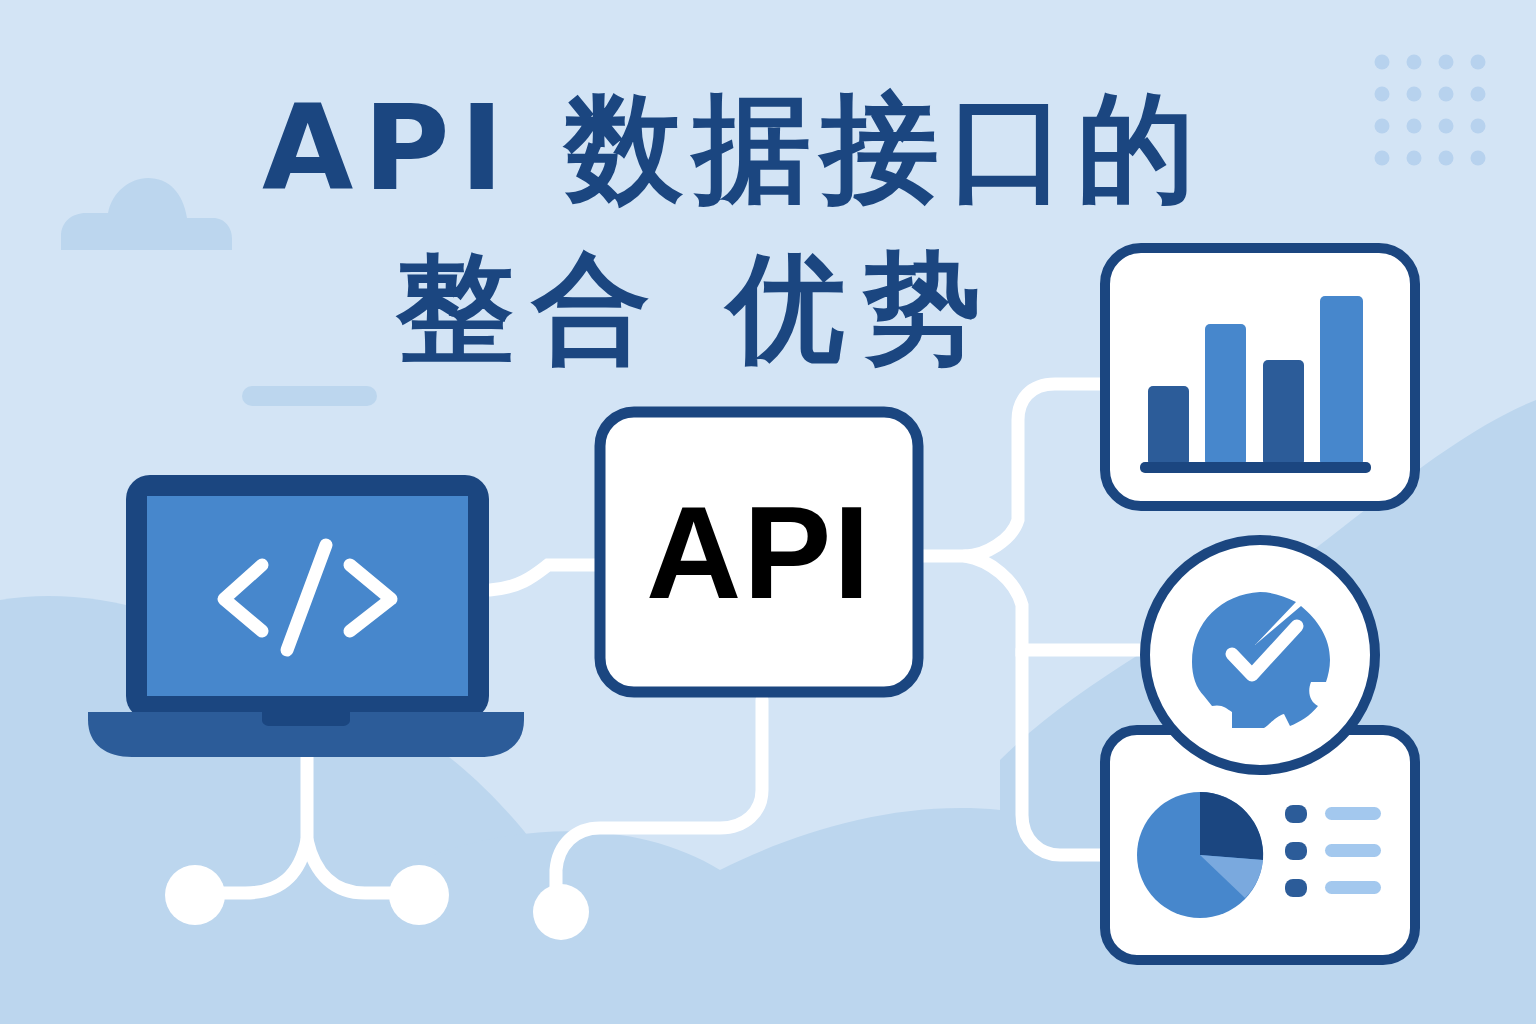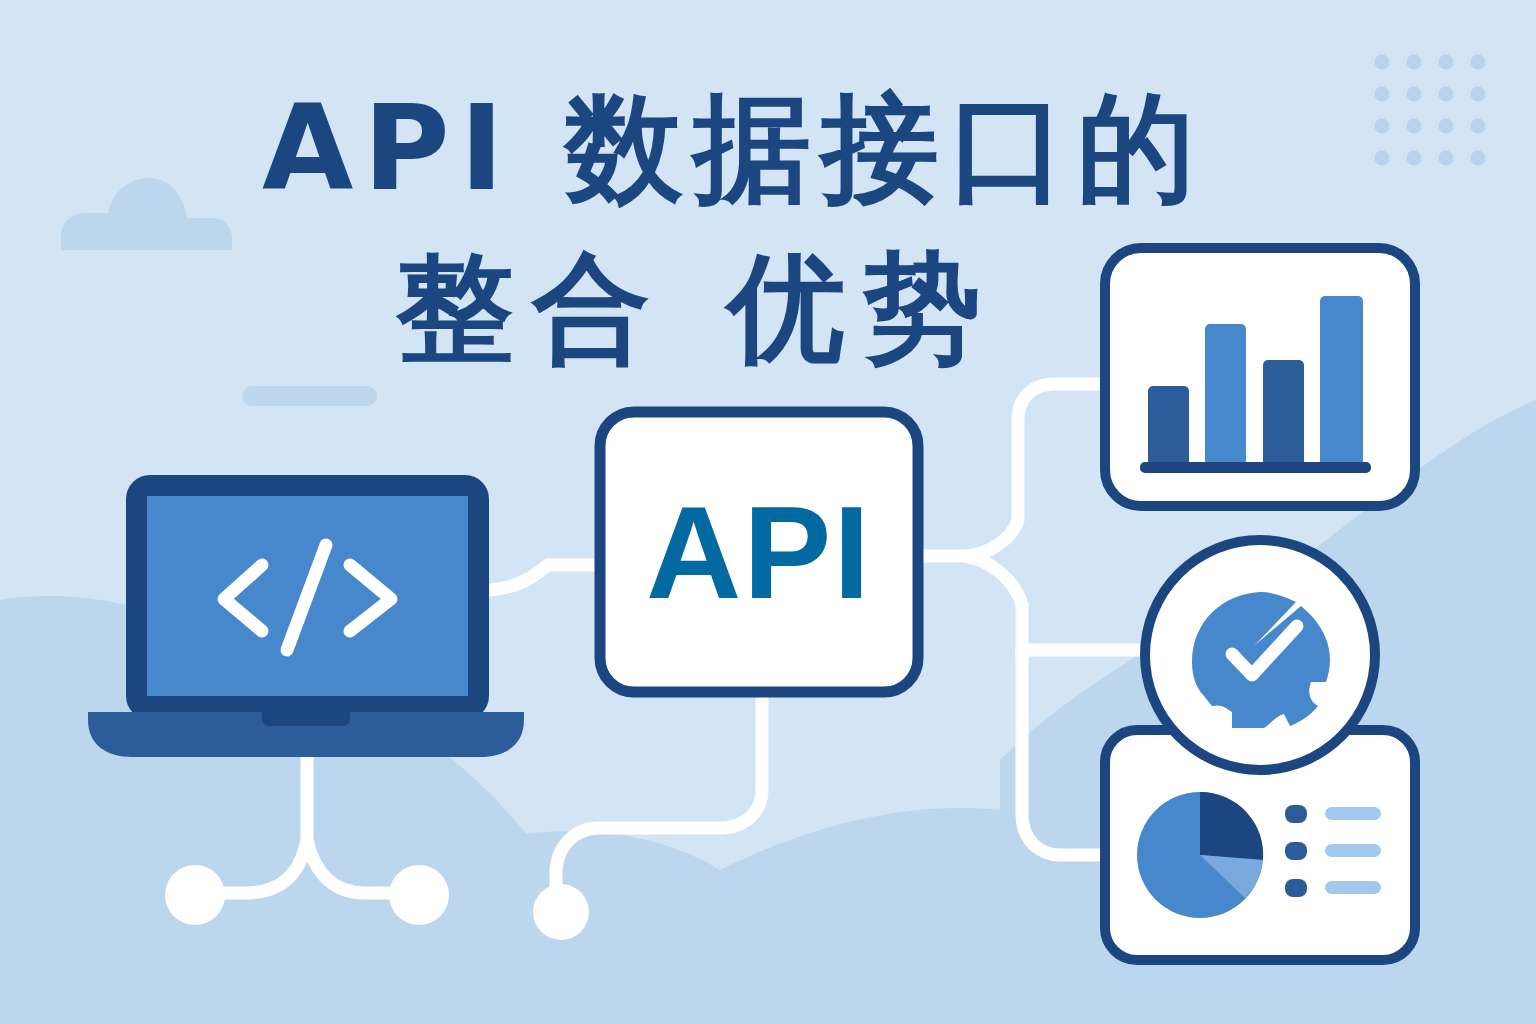--- a/index.html
+++ b/index.html
@@ -2,21 +2,21 @@
 <html><head>
 <meta charset="utf-8">
 <style>
   html, body { margin: 0; padding: 0; }
   body { width: 1536px; height: 1024px; overflow: hidden; background: #d3e4f5; font-family: "DejaVu Sans", "Liberation Sans", sans-serif; }
   .stage { position: relative; width: 1536px; height: 824px; }
   svg.bg { position: absolute; left: 0; top: 0; }
   .title-line { position: absolute; left: 0; width: 1536px; color: #1b4680; font-weight: 800; font-family: "DejaVu Sans", "Liberation Sans", sans-serif; white-space: nowrap; }
   .title-1 { top: 78px; left: 262px; font-size: 118px; letter-spacing: 10px; line-height: 140px; }
   .title-2 { top: 238px; left: 396px; font-size: 118px; letter-spacing: 18px; line-height: 140px; }
-  .api-label { position: absolute; left: 600px; top: 412px; width: 318px; height: 280px; display: flex; align-items: center; justify-content: center; font-family: "Liberation Sans", "DejaVu Sans", sans-serif; font-weight: 700; font-size: 132px; color: #0369a1; letter-spacing: 2px; }
+  .api-label { position: absolute; left: 600px; top: 412px; width: 318px; height: 280px; display: flex; align-items: center; justify-content: center; font-family: "Liberation Sans", "DejaVu Sans", sans-serif; font-weight: 700; font-size: 132px; color: #000000; letter-spacing: 2px; }
 </style>
 </head>
 <body>
 
 <div class="stage">
 
   <svg class="bg" width="1536" height="1024" viewBox="0 0 1536 1024" xmlns="http://www.w3.org/2000/svg">
 
     <g>
       <path d="M0 600 C120 580 240 640 360 700 C460 750 520 820 560 880 L560 1024 L0 1024 Z" fill="#bcd6ee"></path>

